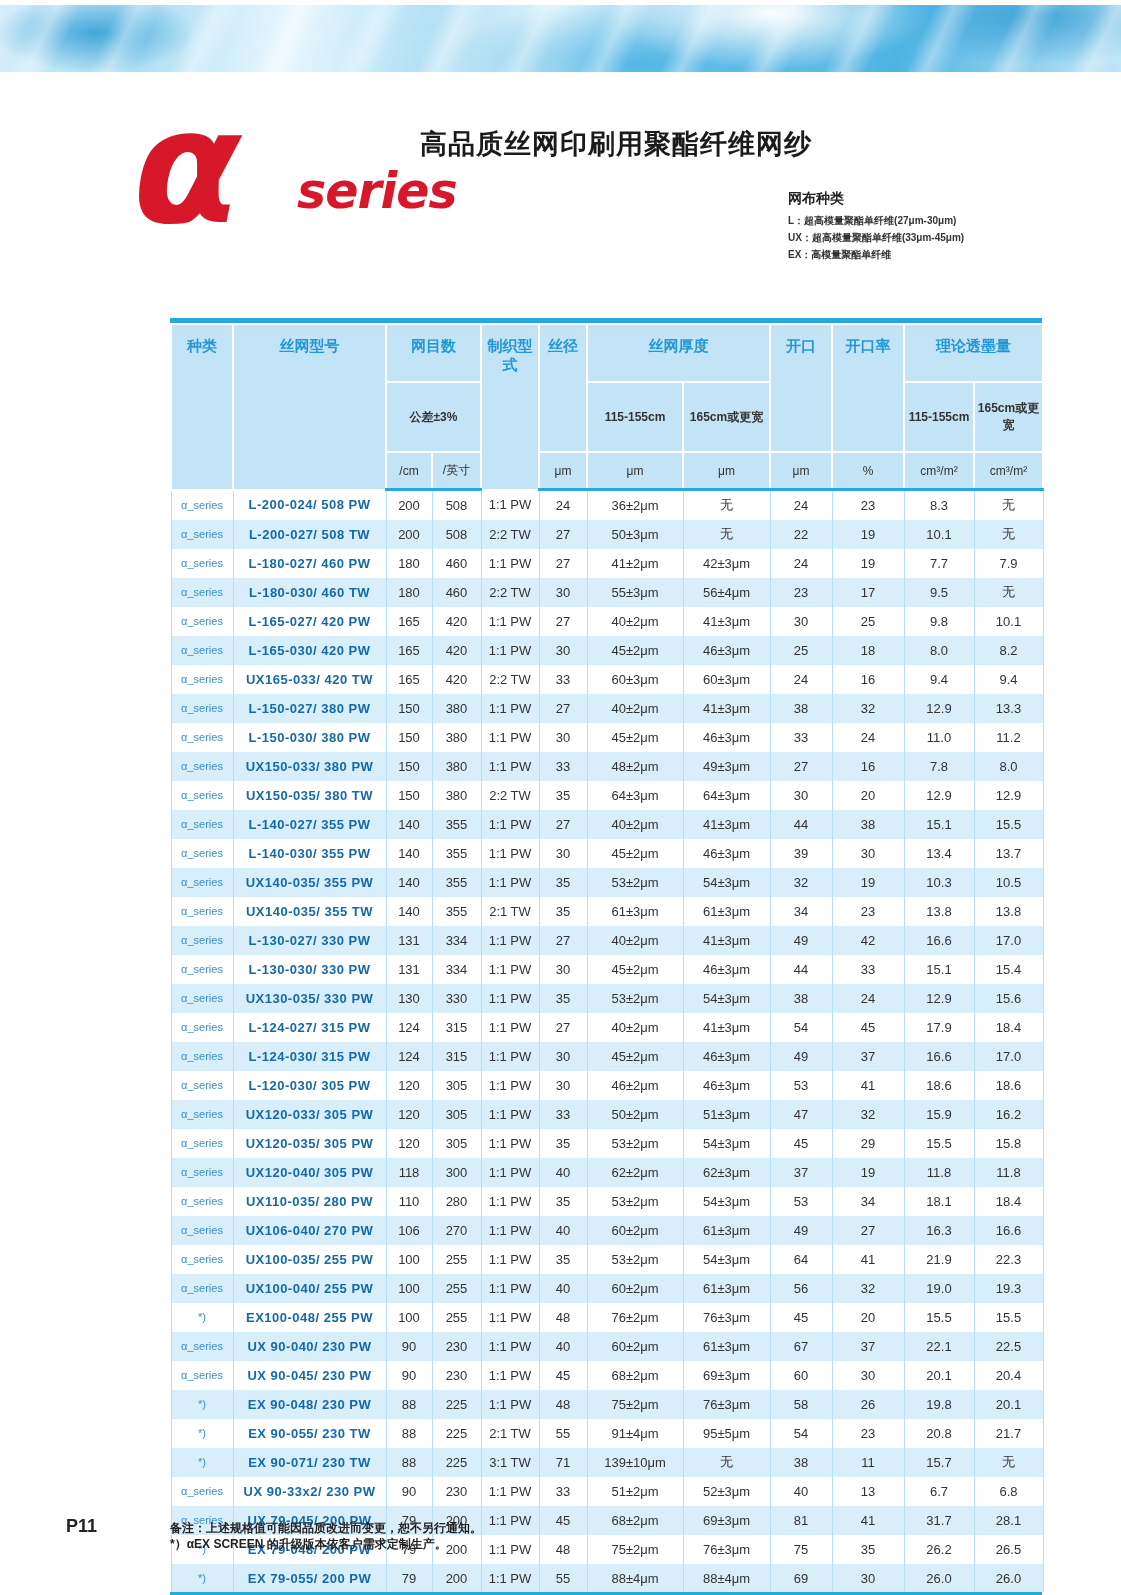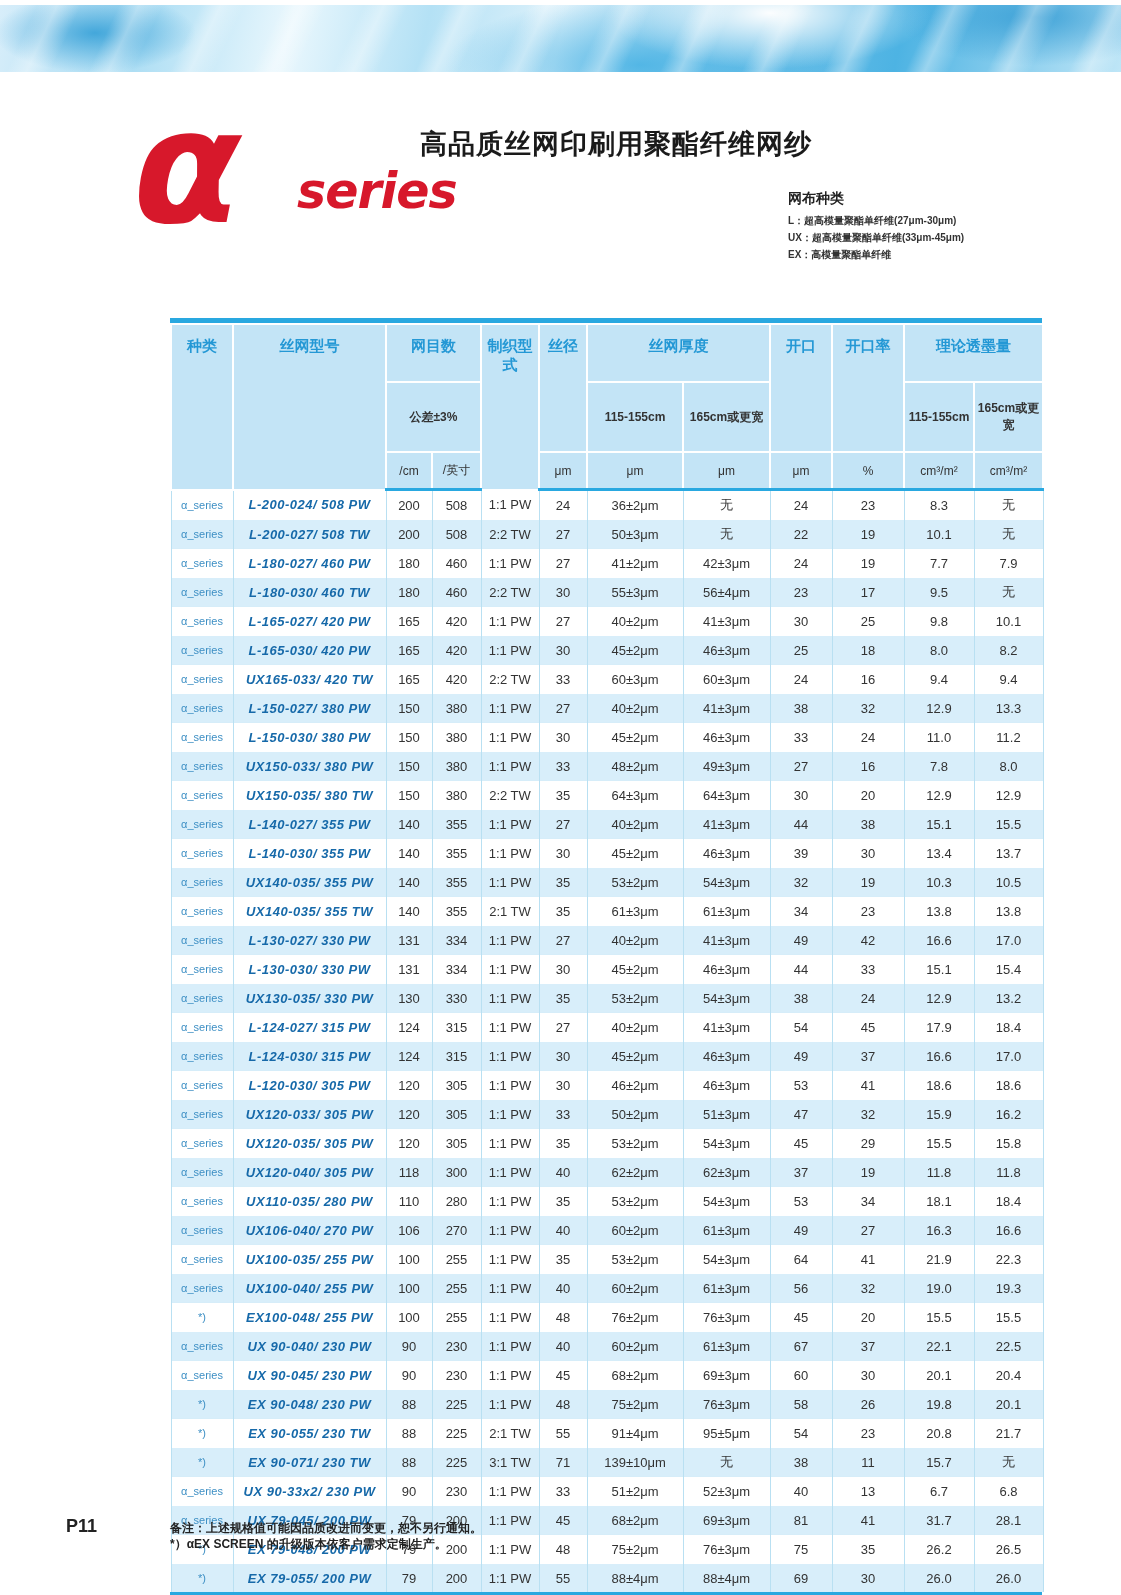--- a/index.html
+++ b/index.html
@@ -54,21 +54,21 @@
   thead tr.units th{border-bottom:3px solid #29a8e0;}
   tbody td{
     height:28px;padding:0;text-align:center;vertical-align:middle;
     font-size:13px;color:#333;
     border-left:1px solid #b9e0f2;border-right:1px solid #b9e0f2;
     border-top:1px solid #d6edf9;
     white-space:nowrap;
   }
   tbody tr:nth-child(even) td{background:#d8eefa;border-top:1px solid #ffffff;}
   tbody td.c0{color:#3d8fc4;font-size:11px;}
-  tbody td.c1{color:#1669a9;font-weight:bold;font-size:13px;letter-spacing:0.5px;font-style:italic;}
+  tbody td.c1{color:#1669a9;font-weight:bold;font-size:13px;letter-spacing:0.5px;}
   
   .notes{position:absolute;left:170px;top:1496px;margin-top:24px;}
   .note-line{font-size:12px;font-weight:bold;color:#222;line-height:16px;white-space:nowrap;}
   .page-number{position:absolute;left:66px;top:1516px;font-size:18px;font-weight:bold;color:#222;}
 </style>
 </head>
 <body>
 
 <div class="banner"></div>
 
@@ -375,21 +375,21 @@
           <td class="c1">UX130-035/ 330 PW</td>
           <td class="c2">130</td>
           <td class="c3">330</td>
           <td class="c4">1:1 PW</td>
           <td class="c5">35</td>
           <td class="c6">53±2μm</td>
           <td class="c7">54±3μm</td>
           <td class="c8">38</td>
           <td class="c9">24</td>
           <td class="c10">12.9</td>
-          <td class="c11">13.2</td>
+          <td class="c11">15.6</td>
         </tr>
         <tr>
           <td class="c0">α_series</td>
           <td class="c1">L-124-027/ 315 PW</td>
           <td class="c2">124</td>
           <td class="c3">315</td>
           <td class="c4">1:1 PW</td>
           <td class="c5">27</td>
           <td class="c6">40±2μm</td>
           <td class="c7">41±3μm</td>

